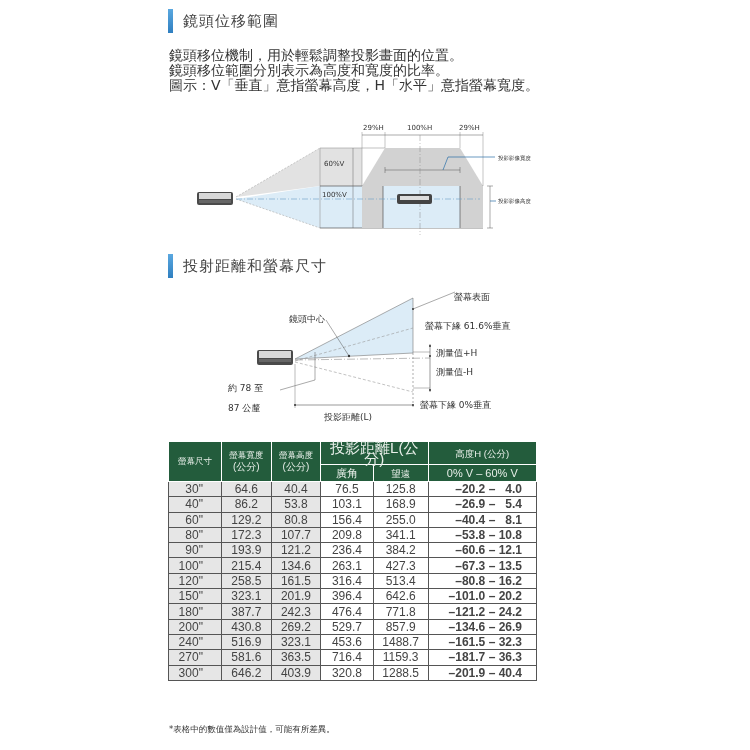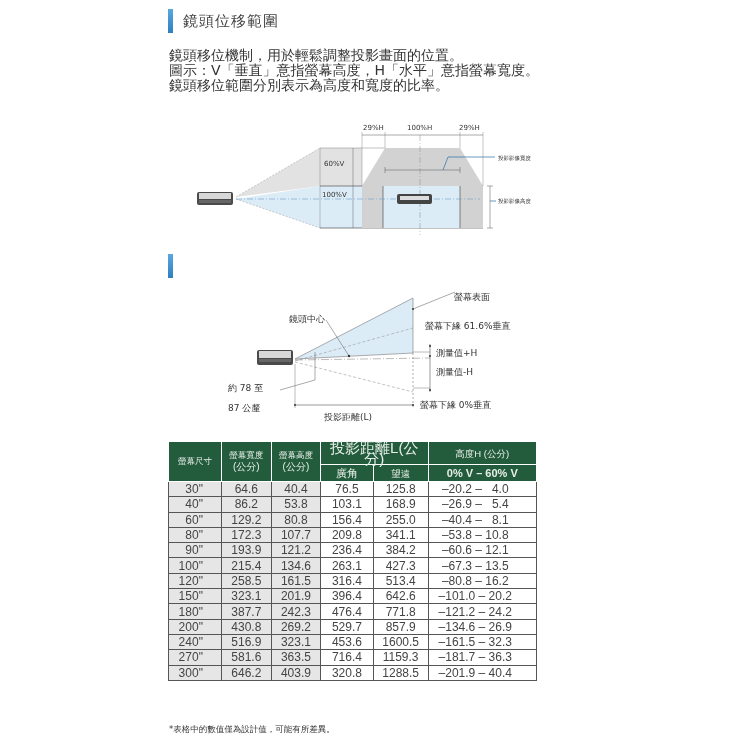--- a/index.html
+++ b/index.html
@@ -9,40 +9,40 @@
   .section-title .bar { width:5px; height:24px; background:#3a8fd0; margin-right:10px;
         background:linear-gradient(#5aa8e0,#2f7fc0); }
   .section-title .txt { font-size:15px; color:#444; letter-spacing:1px; }
   .para { position:absolute; left:169px; top:48px; font-size:14px; line-height:15px; color:#333; }
   .para div { white-space:nowrap; }
   svg text { font-family:"DejaVu Sans", sans-serif; }
   table.spec { position:absolute; left:168px; top:441px; width:369px; border-collapse:collapse;
       font-family:"Liberation Sans", sans-serif; }
   table.spec th { background:#235c3c; color:#e8efe9; font-weight:normal; font-size:8.5px;
       border:1px solid #ffffff; padding:0; height:16px; line-height:11px; }
-  table.spec th.big { font-size:11px;font-weight:bold; }
+  table.spec th.big { font-size:11px; }
   table.spec td { font-size:12px; color:#444; border:1px solid #555; height:14.3px; padding:0;
       text-align:center; line-height:14px; }
   table.spec td.gray { background:#e6e6e6; }
   table.spec td.size { text-align:right; padding-right:18px; }
-  table.spec td.range { padding-right:14px; white-space:pre; font-family:"Liberation Sans", sans-serif; }
+  table.spec td.range { text-align:right; padding-right:14px; white-space:pre; font-family:"Liberation Sans", sans-serif;font-weight:bold; }
   .notes { position:absolute; left:169px; top:722px; font-size:8.5px; line-height:15px; color:#333; }
 </style>
 </head>
 <body>
 
 <div class="section-title" style="top:9px;">
   <span class="bar"></span>
   <span class="txt">鏡頭位移範圍</span>
 </div>
 
 <div class="para">
   <div>鏡頭移位機制，用於輕鬆調整投影畫面的位置。</div>
+  <div>鏡頭移位範圍分別表示為高度和寬度的比率。</div>
   <div>圖示：V「垂直」意指螢幕高度，H「水平」意指螢幕寬度。</div>
-  <div>鏡頭移位範圍分別表示為高度和寬度的比率。</div>
 </div>
 
 <svg style="position:absolute;left:0;top:0;" width="750" height="250" viewBox="0 0 750 250">
 
   <polygon points="236,197 320,148 320,186" fill="#e2e2e2"></polygon>
   <polygon points="236,199 320,186 320,228" fill="#dcecf7"></polygon>
   <line x1="236" y1="197" x2="320" y2="148" stroke="#aaa" stroke-width="0.6" stroke-dasharray="2,1.5"></line>
   <line x1="236" y1="199" x2="320" y2="228" stroke="#aaa" stroke-width="0.6" stroke-dasharray="2,1.5"></line>
 
   <rect x="320" y="148" width="42" height="38" fill="#e2e2e2"></rect>
@@ -89,20 +89,21 @@
 
   <g>
     <rect x="197" y="192" width="36" height="13" rx="2" fill="#4a4a4a"></rect>
     <rect x="199" y="193" width="32" height="6" fill="#d8d8d8"></rect>
     <rect x="199" y="200" width="32" height="3" fill="#666"></rect>
   </g>
 </svg>
 
 <div class="section-title" style="top:254px;">
   <span class="bar"></span>
+  <span class="txt">投射距離和螢幕尺寸</span>
 </div>
 
 <svg style="position:absolute;left:0;top:280px;" width="750" height="150" viewBox="0 280 750 150">
   <polygon points="295,359 413,298 413,353" fill="#dcecf7"></polygon>
   <line x1="295" y1="359" x2="413" y2="298" stroke="#777" stroke-width="0.6"></line>
   <line x1="413" y1="298" x2="413" y2="353" stroke="#777" stroke-width="0.6"></line>
   <line x1="295" y1="359" x2="413" y2="353" stroke="#777" stroke-width="0.6"></line>
   <line x1="413" y1="353" x2="413" y2="408" stroke="#777" stroke-width="0.6" stroke-dasharray="2,2"></line>
   <line x1="295" y1="361" x2="413" y2="328" stroke="#999" stroke-width="0.6" stroke-dasharray="3,2"></line>
   <line x1="295" y1="362" x2="413" y2="392" stroke="#999" stroke-width="0.6" stroke-dasharray="3,2"></line>
@@ -246,21 +247,21 @@
         <td class="gray">269.2</td>
         <td>529.7</td>
         <td>857.9</td>
         <td class="range">–134.6 – 26.9</td>
       </tr>
       <tr>
         <td class="gray size">240"</td>
         <td class="gray">516.9</td>
         <td class="gray">323.1</td>
         <td>453.6</td>
-        <td>1600.5</td>
+        <td>1488.7</td>
         <td class="range">–161.5 – 32.3</td>
       </tr>
       <tr>
         <td class="gray size">270"</td>
         <td class="gray">581.6</td>
         <td class="gray">363.5</td>
         <td>716.4</td>
         <td>1159.3</td>
         <td class="range">–181.7 – 36.3</td>
       </tr>

